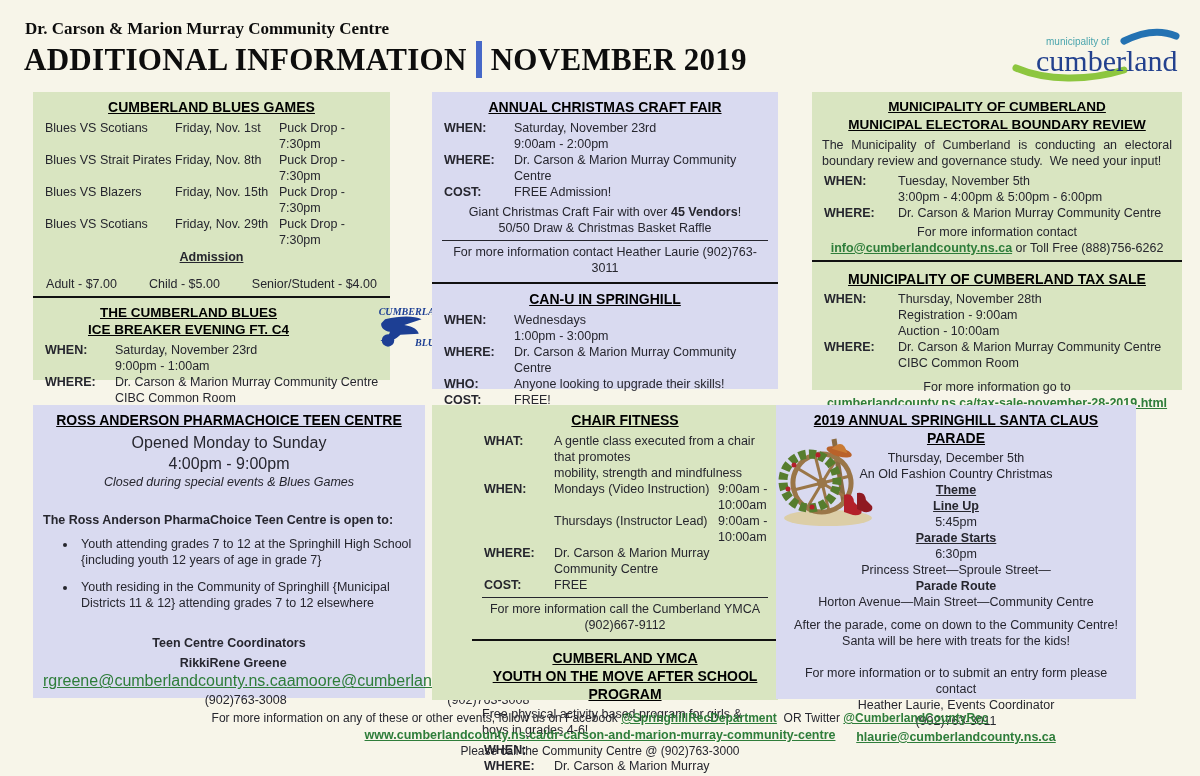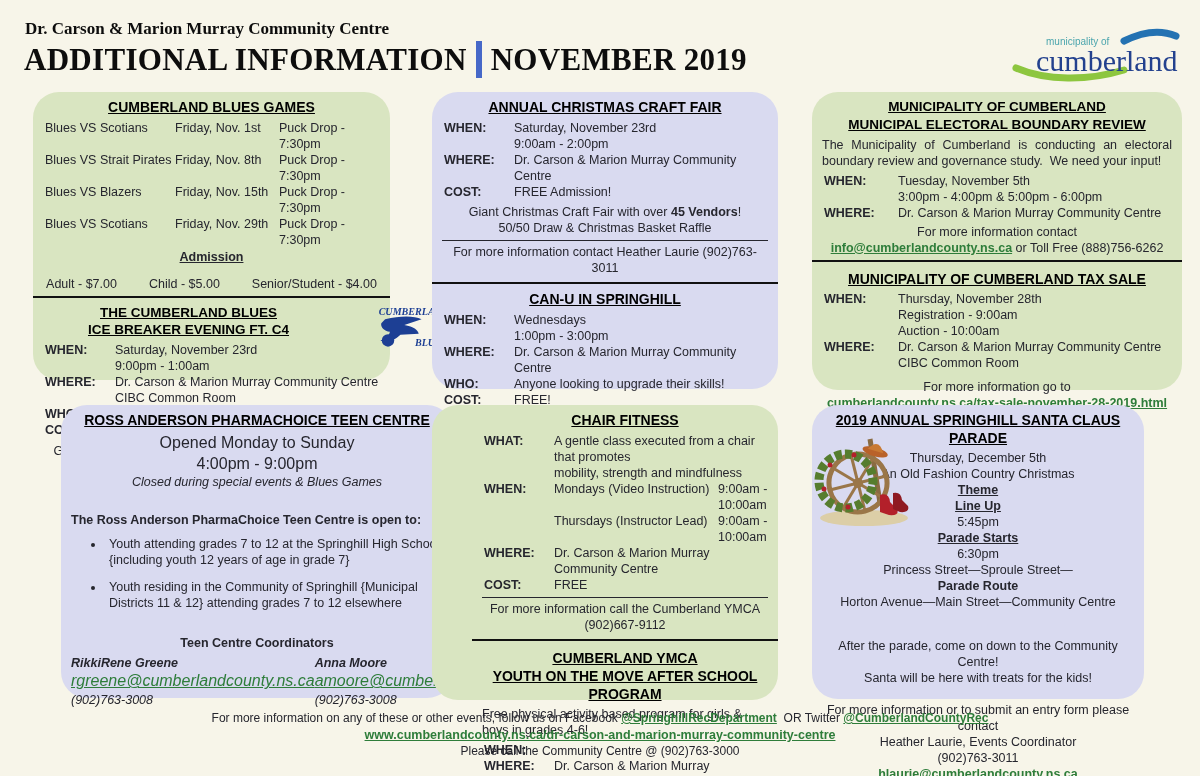--- a/index.html
+++ b/index.html
@@ -15,29 +15,29 @@
     font-family:"Liberation Serif", serif;font-weight:bold;font-size:17px;color:#0d0d0d;
   }
   .main-title{
     position:absolute;left:24px;top:40px;display:flex;align-items:center;gap:9px;
     font-family:"Liberation Serif", serif;font-weight:bold;font-size:31px;color:#0d0d0d;
     letter-spacing:.3px;
   }
   .title-bar{width:6px;height:37px;background:#4668c8;}
   .muni-logo{position:absolute;left:1002px;top:28px;width:184px;height:54px;}
   
-  .box{position:absolute;box-sizing:border-box;border-radius:26px;}
+  .box{position:absolute;box-sizing:border-box;}
   .green{background:#d9e5c1;}
   .lav{background:#d9daf0;}
   #box-blues{left:33px;top:92px;width:357px;height:288px;}
   #box-craft{left:432px;top:92px;width:346px;height:297px;}
   #box-electoral{left:812px;top:92px;width:370px;height:298px;}
-  #box-teen{left:33px;top:405px;width:392px;height:293px;margin-left:28px;}
+  #box-teen{left:33px;top:405px;width:392px;height:293px;}
   #box-chair{left:432px;top:405px;width:346px;height:295px;padding-left:40px;}
-  #box-parade{left:812px;top:405px;width:332px;height:294px;}
+  #box-parade{left:776px;top:405px;width:360px;height:294px;}
   .sec{padding:5px 10px 4px;}
   .h{
     font-weight:bold;text-decoration:underline;text-align:center;
     font-size:14px;color:#000;margin:2px 0 3px;line-height:1.25;
   }
   .h2{font-size:13.5px;}
   .sec-divider{border-top:2px solid #111;}
   .contact-strip{
     border-top:1px solid #26262e;margin-top:4px;padding:3px 4px 2px;text-align:center;
   }
@@ -57,21 +57,21 @@
   .admission-row{display:flex;justify-content:center;gap:32px;margin-top:11px;}
   
   .ib-head{position:relative;padding:0 86px 0 40px;}
   .blues-logo{position:absolute;right:-80px;top:-2px;width:96px;height:48px;}
   
   .sched{display:grid;grid-template-columns:164px 1fr;}
   
   .teen-hours{font-size:16px;text-align:center;margin-top:1px;}
   .teen-ul{margin:8px 0 0 34px;padding:0;}
   .teen-ul li{margin-bottom:11px;padding-left:4px;}
-  .coords{display:grid;grid-template-columns:1fr 1fr;margin-top:4px;text-align:left;font-style:italic;}
+  .coords{display:grid;grid-template-columns:1fr 1fr;margin-top:4px;text-align:right;}
   .coord-name{font-weight:bold;font-size:12.5px;}
   .coord-email{font-size:16px;}
   
   .logo-row{display:flex;align-items:center;gap:14px;margin-top:6px;padding-left:6px;}
   .logo-row .txt{flex:1;text-align:center;}
   
   .parade-body{position:relative;}
   .parade-art{position:absolute;left:2px;top:26px;width:104px;height:100px;}
   .parade-center{text-align:center;}
   footer{position:absolute;left:0;top:711px;width:100%;text-align:center;font-size:12px;line-height:1.33;}
@@ -347,21 +347,21 @@
     <div class="parade-center">Thursday, December 5th</div>
     <div class="parade-center">An Old Fashion Country Christmas</div>
     <div class="parade-center b" style="text-decoration:underline;">Theme</div>
     <div class="parade-center b" style="text-decoration:underline;">Line Up</div>
     <div class="parade-center">5:45pm</div>
     <div class="parade-center b" style="text-decoration:underline;">Parade Starts</div>
     <div class="parade-center">6:30pm</div>
     <div class="parade-center">Princess Street—Sproule Street—</div>
     <div class="parade-center b">Parade Route</div>
     <div class="parade-center">Horton Avenue—Main Street—Community Centre</div>
-    <div class="parade-center" style="margin-top:28px;">After the parade, come on down to the Community Centre!</div>
+    <div class="parade-center" style="margin-top:7px;">After the parade, come on down to the Community Centre!</div>
     <div class="parade-center">Santa will be here with treats for the kids!</div>
     <div class="parade-center" style="margin-top:16px;">For more information or to submit an entry form please contact</div>
     <div class="parade-center">Heather Laurie, Events Coordinator</div>
     <div class="parade-center">(902)763-3011</div>
     <div class="parade-center"><a class="glink">hlaurie@cumberlandcounty.ns.ca</a></div>
   </div>
 </div>
 
 <footer>
   <div><span class="pre">For more information on any of these or other events, follow us on Facebook </span><a class="glink">@SpringhillRecDepartment</a><span class="pre">  OR Twitter </span><a class="glink">@CumberlandCountyRec</a></div>

